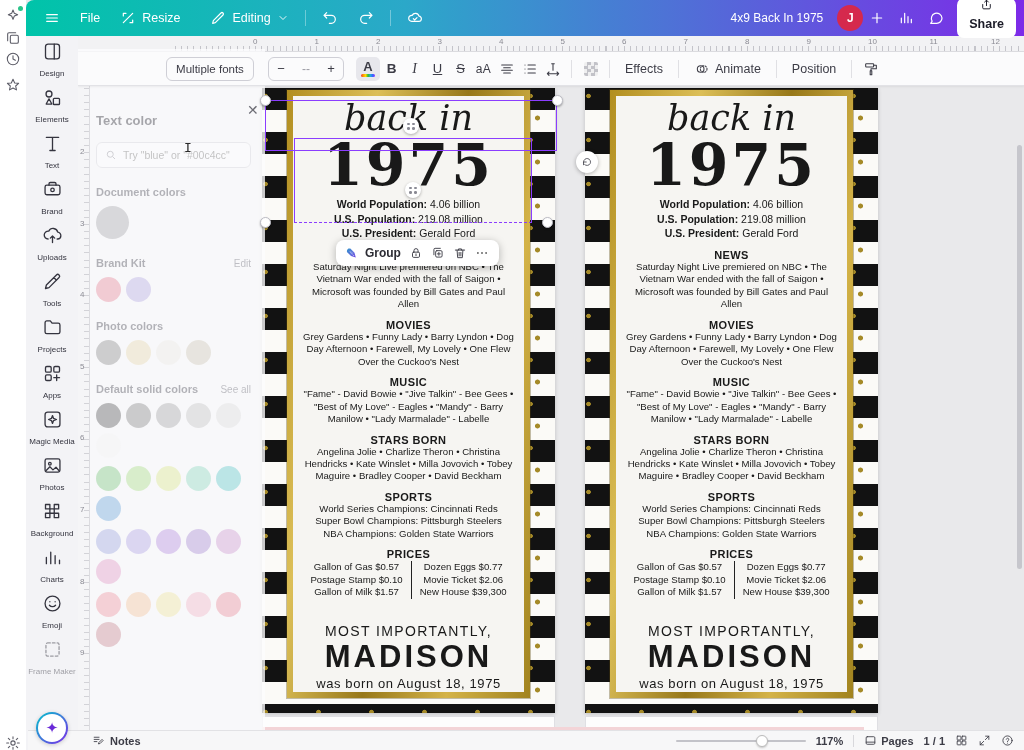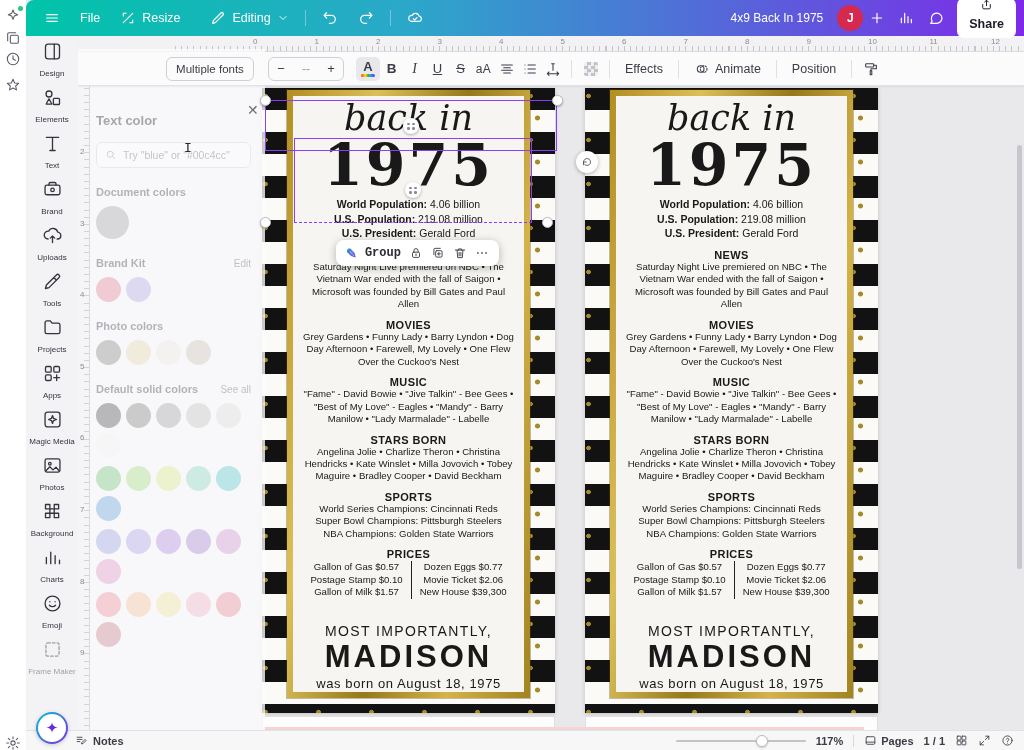--- a/index.html
+++ b/index.html
@@ -117,30 +117,30 @@
   .dots-handle { position:absolute; width:16px; height:16px; border-radius:50%; background:#fff; box-shadow:0 1px 3px rgba(0,0,0,.3); z-index:13; display:flex; align-items:center; justify-content:center; }
   .dots-handle .dg { display:grid; grid-template-columns:3px 3px; gap:2px; }
   .dots-handle .dg i { width:2.5px; height:2.5px; border-radius:50%; background:#8a8a94; }
   .rotate-handle { position:absolute; width:22px; height:22px; border-radius:50%; background:#fff; box-shadow:0 1px 4px rgba(0,0,0,.3); z-index:13; display:flex; align-items:center; justify-content:center; }
   .rotate-handle svg { width:12px; height:12px; stroke:#44444e; fill:none; stroke-width:1.7; stroke-linecap:round; stroke-linejoin:round; }
 
   
   .float-bar { position:absolute; left:258px; top:204px; height:26px; background:#fff; border-radius:8px; z-index:14;
     box-shadow:0 2px 8px rgba(0,0,0,.28); display:flex; align-items:center; gap:8px; padding:0 10px; }
   .float-bar .fic svg { width:14px; height:14px; stroke:#3c3c46; fill:none; stroke-width:1.6; stroke-linecap:round; stroke-linejoin:round; display:block; }
-  .float-bar .group-label { font-size:12px; font-weight:600; color:#2c2c34;font-family:Liberation Mono, monospace; }
+  .float-bar .group-label { font-size:12px; font-weight:600; color:#2c2c34; }
   .magic-pencil { font-size:13px; background:linear-gradient(135deg,#2ba8c9,#7d2ae8); -webkit-background-clip:text; background-clip:text; color:transparent; font-weight:700; }
 
   
   .page2 { position:absolute; top:680px; width:293px; height:60px; background:#fdfdfd; border:1px solid #dfdfe3; z-index:1; }
   .pink-strip { position:absolute; top:691px; left:184px; width:602px; height:3px; background:#f3d4d7; z-index:1; }
   .vscroll { position:absolute; right:2px; top:109px; width:5px; height:424px; border-radius:3px; background:#c6c6cc; z-index:15; }
 
   
-  .bottom-bar { position:absolute; left:11px; right:0; bottom:0; height:20px; background:#f7f7f8; border-top:1px solid #e2e2e5; z-index:45;
+  .bottom-bar { position:absolute; left:28px; right:0; bottom:0; height:20px; background:#f7f7f8; border-top:1px solid #e2e2e5; z-index:45;
     display:flex; align-items:center; font-size:11px; color:#3c3c46; }
   .bottom-bar svg { width:13px; height:13px; stroke:#3c3c46; fill:none; stroke-width:1.6; stroke-linecap:round; stroke-linejoin:round; display:block; }
   .bb-left { display:flex; align-items:center; gap:5px; margin-left:64px; font-weight:600; cursor:pointer; }
   .bb-right { margin-left:auto; display:flex; align-items:center; gap:10px; padding-right:10px; }
   .zoom-track { position:relative; width:130px; height:2px; background:#c3c3c9; border-radius:1px; cursor:pointer; }
   .zoom-thumb { position:absolute; left:62%; top:-5px; width:12px; height:12px; border-radius:50%; background:#fff; border:1px solid #bbb; box-shadow:0 1px 2px rgba(0,0,0,.2); }
   .bbdiv { width:1px; height:12px; background:#d8d8dc; }
   .bb-item { display:flex; align-items:center; gap:4px; font-weight:600; cursor:pointer; }
 </style>
 </head>

